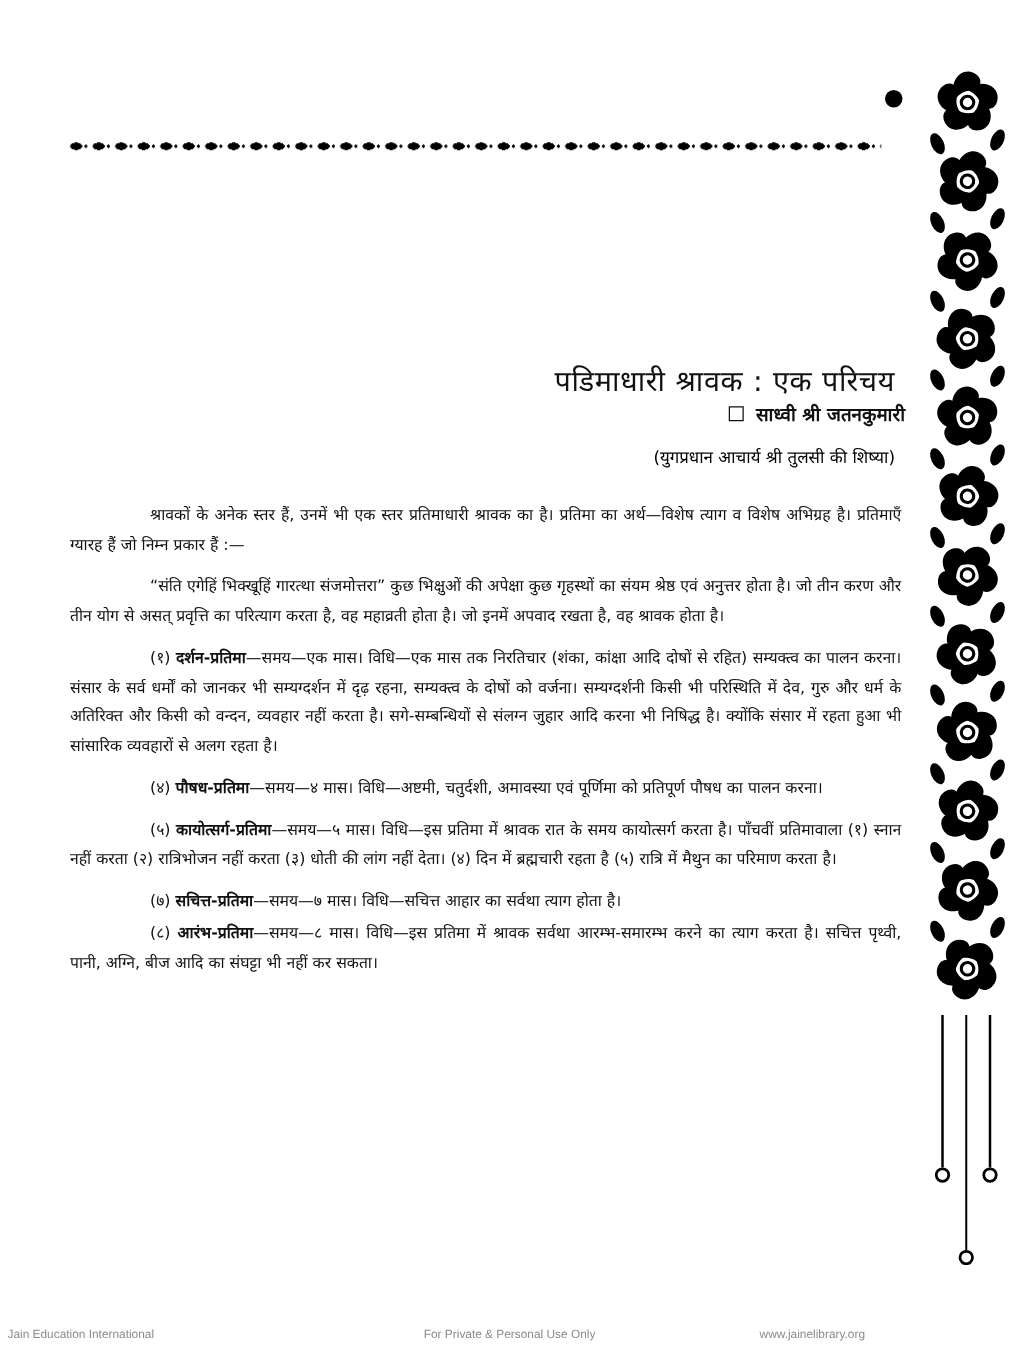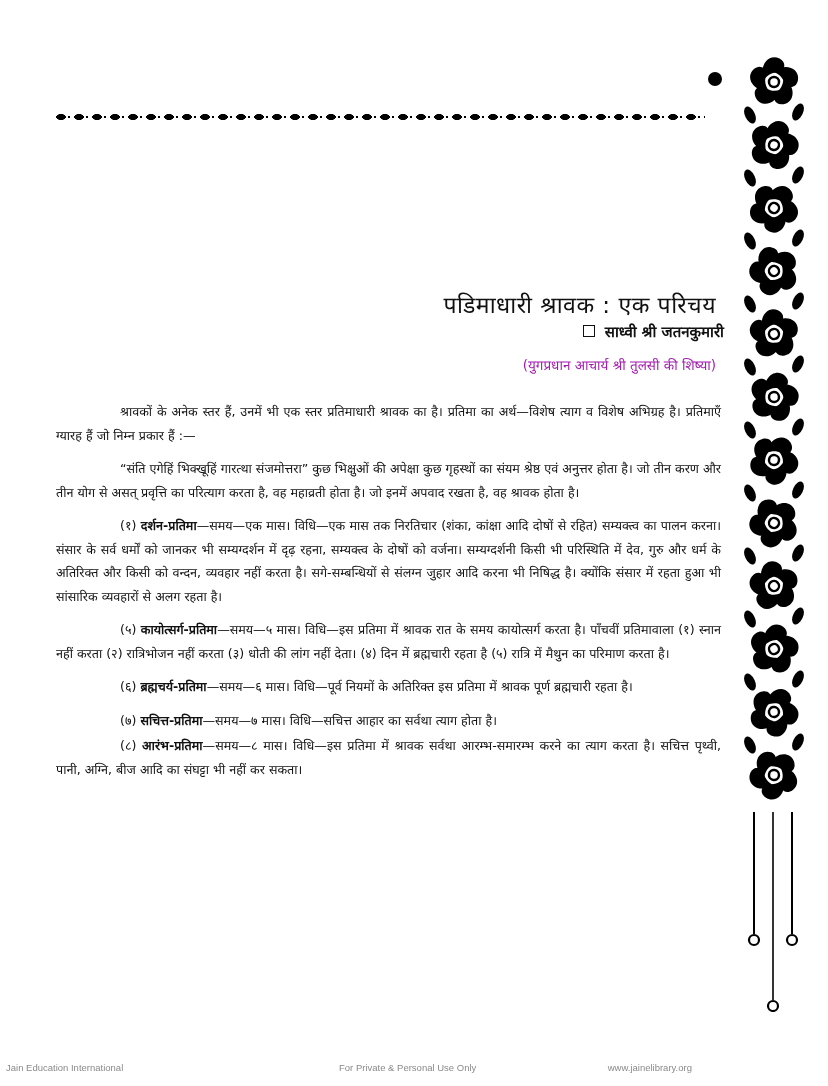--- a/index.html
+++ b/index.html
@@ -43,21 +43,21 @@
     font-family: "DejaVu Sans", sans-serif;
     font-size: 15px; font-weight: bold; color: #111;
   }
   .author .box {
     display: inline-block; width: 10px; height: 10px; border: 1.3px solid #111;
     margin-right: 10px; vertical-align: 0px;
   }
   .affil {
     position: absolute; right: 112px; top: 356px;
     font-family: "DejaVu Sans", sans-serif;
-    font-size: 13.5px; color: #a21caf;
+    font-size: 13.5px; color: #000000;
   }
 
   
   .body-text {
     position: absolute; left: 56px; top: 400px; width: 665px;
     font-family: "DejaVu Sans", sans-serif;
     font-size: 12.6px; line-height: 23.5px; color: #111;
     text-align: justify;
   }
   .body-text p { margin: 0 0 10px 0; text-indent: 64px; }
@@ -219,22 +219,22 @@
   <div class="author">
     <span class="box"></span><span>साध्वी श्री जतनकुमारी</span>
   </div>
   <div class="affil">(युगप्रधान आचार्य श्री तुलसी की शिष्या)</div>
 
   <div class="body-text">
     <p>श्रावकों के अनेक स्तर हैं, उनमें भी एक स्तर प्रतिमाधारी श्रावक का है। प्रतिमा का अर्थ—विशेष त्याग व विशेष अभिग्रह है। प्रतिमाएँ ग्यारह हैं जो निम्न प्रकार हैं :—</p>
     <p>“संति एगेहिं भिक्खूहिं गारत्था संजमोत्तरा” कुछ भिक्षुओं की अपेक्षा कुछ गृहस्थों का संयम श्रेष्ठ एवं अनुत्तर होता है। जो तीन करण और तीन योग से असत् प्रवृत्ति का परित्याग करता है, वह महाव्रती होता है। जो इनमें अपवाद रखता है, वह श्रावक होता है।</p>
 
     <p><span>(१)</span> <b>दर्शन-प्रतिमा</b><span>—समय—एक मास। विधि—एक मास तक निरतिचार (शंका, कांक्षा आदि दोषों से रहित) सम्यक्त्व का पालन करना। संसार के सर्व धर्मों को जानकर भी सम्यग्दर्शन में दृढ़ रहना, सम्यक्त्व के दोषों को वर्जना। सम्यग्दर्शनी किसी भी परिस्थिति में देव, गुरु और धर्म के अतिरिक्त और किसी को वन्दन, व्यवहार नहीं करता है। सगे-सम्बन्धियों से संलग्न जुहार आदि करना भी निषिद्ध है। क्योंकि संसार में रहता हुआ भी सांसारिक व्यवहारों से अलग रहता है।</span></p>
+    <p><span>(४)</span> <b>पौषध-प्रतिमा</b><span>—समय—४ मास। विधि—अष्टमी, चतुर्दशी, अमावस्या एवं पूर्णिमा को प्रतिपूर्ण पौषध का पालन करना।</span></p>
     <p><span>(५)</span> <b>कायोत्सर्ग-प्रतिमा</b><span>—समय—५ मास। विधि—इस प्रतिमा में श्रावक रात के समय कायोत्सर्ग करता है। पाँचवीं प्रतिमावाला (१) स्नान नहीं करता (२) रात्रिभोजन नहीं करता (३) धोती की लांग नहीं देता। (४) दिन में ब्रह्मचारी रहता है (५) रात्रि में मैथुन का परिमाण करता है।</span></p>
-    <p><span>(६)</span> <b>ब्रह्मचर्य-प्रतिमा</b><span>—समय—६ मास। विधि—पूर्व नियमों के अतिरिक्त इस प्रतिमा में श्रावक पूर्ण ब्रह्मचारी रहता है।</span></p>
     <p class="tight"><span>(७)</span> <b>सचित्त-प्रतिमा</b><span>—समय—७ मास। विधि—सचित्त आहार का सर्वथा त्याग होता है।</span></p>
     <p><span>(८)</span> <b>आरंभ-प्रतिमा</b><span>—समय—८ मास। विधि—इस प्रतिमा में श्रावक सर्वथा आरम्भ-समारम्भ करने का त्याग करता है। सचित्त पृथ्वी, पानी, अग्नि, बीज आदि का संघट्टा भी नहीं कर सकता।</span></p>
   </div>
 
   <div class="footer">
     <span class="f-left">Jain Education International</span>
     <span class="f-center">For Private &amp; Personal Use Only</span>
     <span class="f-right">www.jainelibrary.org</span>
   </div>
 </div>

